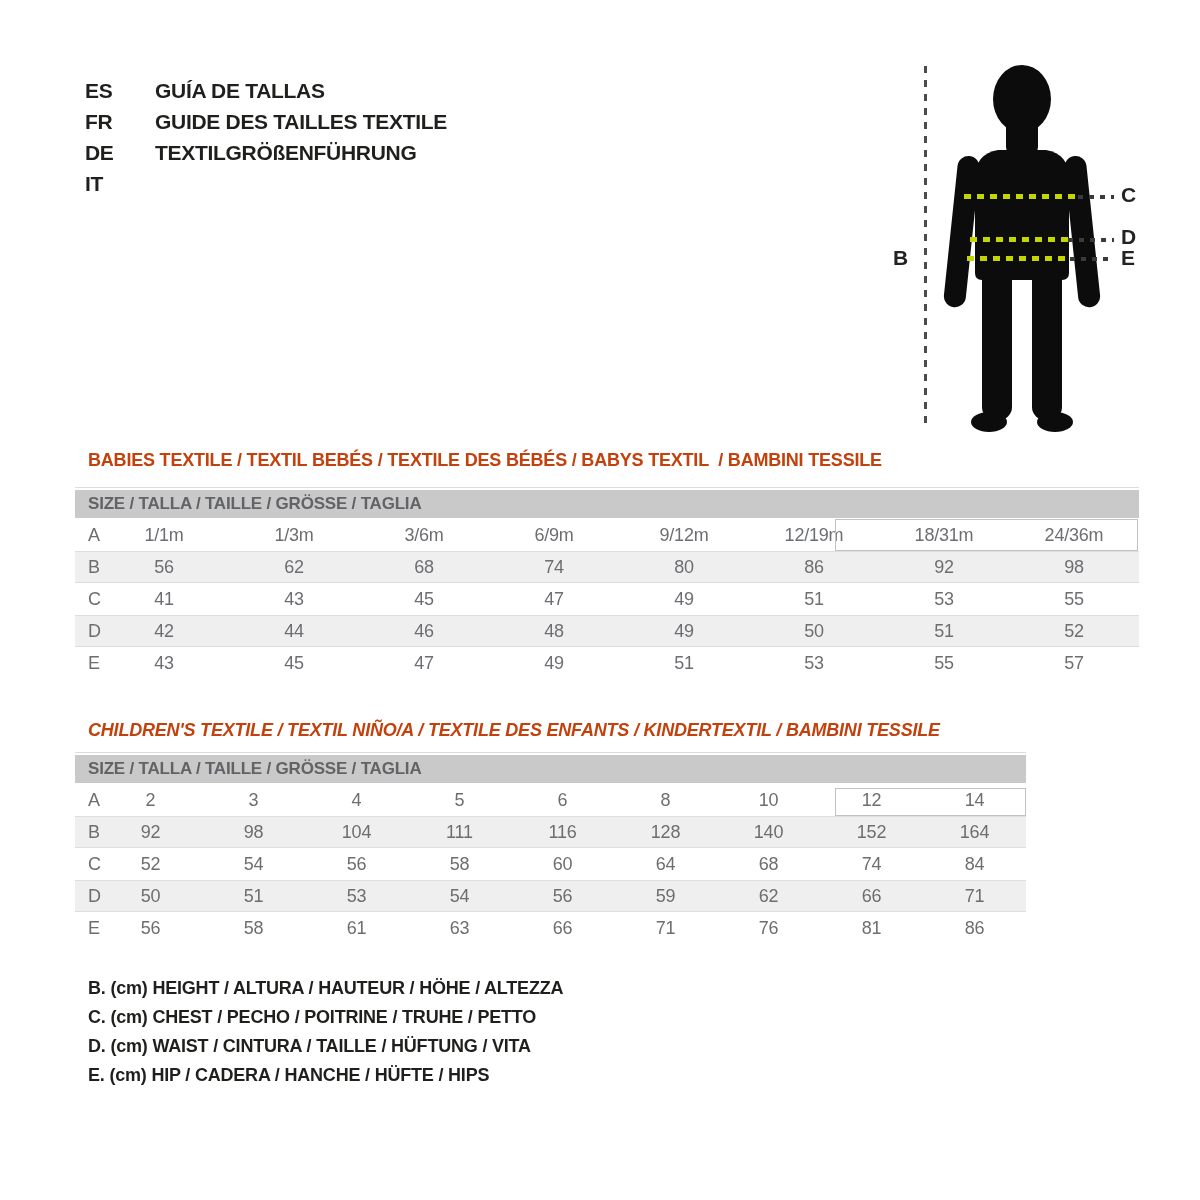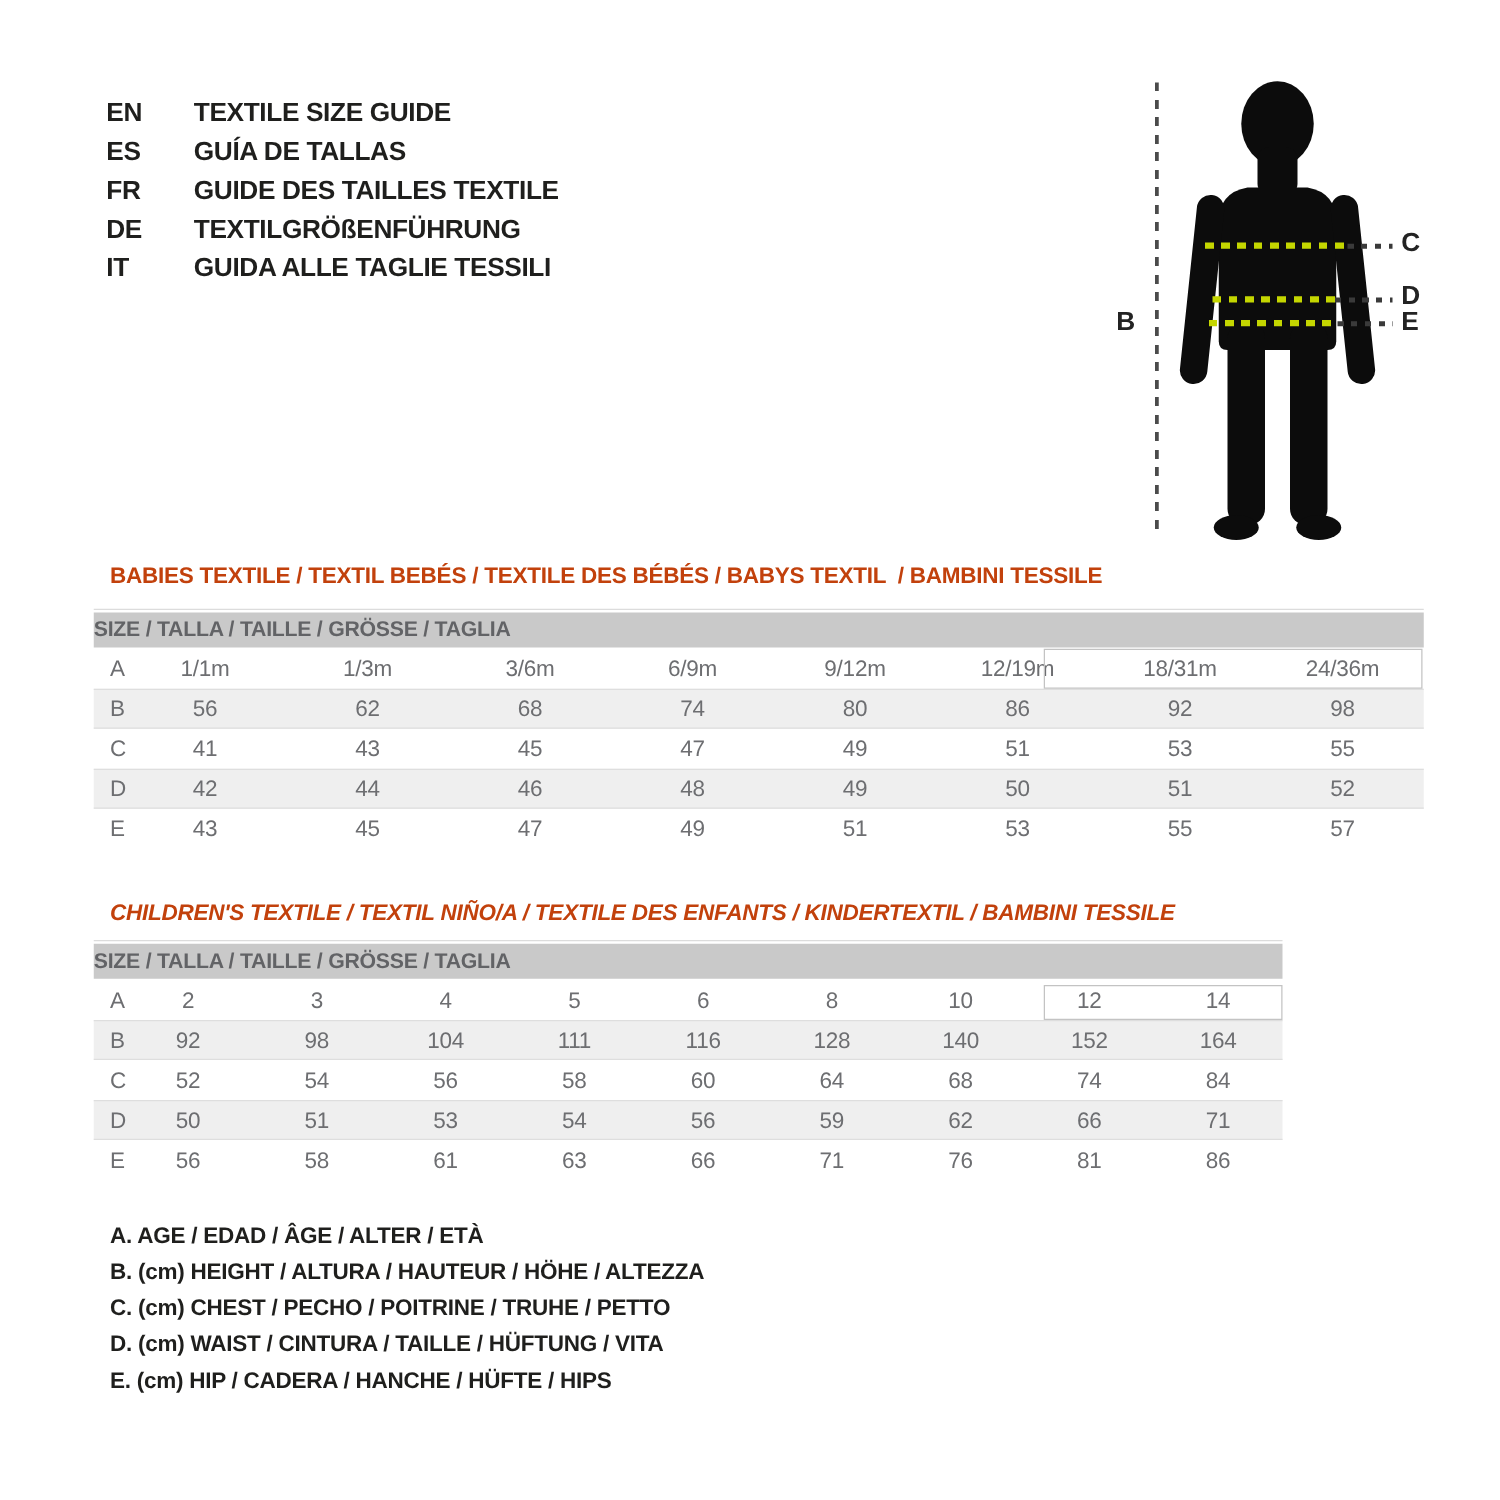--- a/index.html
+++ b/index.html
@@ -18,21 +18,21 @@
   .dash-v{position:absolute;width:3px;background:repeating-linear-gradient(to bottom,#4b4b4b 0 7px,transparent 7px 14px);}
   .dash-h-green{position:absolute;height:5px;background:repeating-linear-gradient(to right,#c4d600 0 7px,transparent 7px 13px);}
   .dash-h-black{position:absolute;height:4px;background:repeating-linear-gradient(to right,#3a3a3a 0 5px,transparent 5px 11px);}
   .measure-label{position:absolute;font-size:21px;font-weight:600;color:#232323;line-height:21px;}
   
   .section-title{position:absolute;font-size:18px;font-weight:700;letter-spacing:-0.2px;white-space:pre;color:#c2410c;}
   
   .size-table{position:absolute;}
   .thead{
     position:relative;height:28px;line-height:28px;background:#c9c9c9;color:#626366;
-    font-size:17px;font-weight:700;box-sizing:border-box;margin-bottom:1px;
+    font-size:17px;font-weight:700;padding-left:13px;box-sizing:border-box;margin-bottom:1px;
     letter-spacing:-0.2px;
   }
   .thead::before{content:"";position:absolute;left:0;right:0;top:-3px;height:1px;background:#dcdcdc;}
   .trow{
     display:grid;height:32px;align-items:center;box-sizing:border-box;
     font-size:18px;color:#6d6e71;text-align:center;letter-spacing:-0.2px;
   }
   .babies-grid{grid-template-columns:24px repeat(8,1fr);}
   .children-grid{grid-template-columns:24px repeat(9,1fr);}
   .trow.stripe{background:#efefef;border-top:1px solid #dedede;border-bottom:1px solid #dedede;}
@@ -43,38 +43,33 @@
   .legend{position:absolute;left:88px;top:974px;}
   .legend-line{height:29px;line-height:29px;font-size:18px;font-weight:700;letter-spacing:-0.2px;white-space:pre;color:#1f1f1d;}
 </style>
 </head>
 <body>
 
 <div class="canvas">
 
   <div class="lang-list">
     <div class="lang-row">
-      <span class="lang-code">EN</span>
-      <span class="lang-label">TEXTILE SIZE GUIDE</span>
-    </div>
-    <div class="lang-row">
       <span class="lang-code">ES</span>
       <span class="lang-label">GUÍA DE TALLAS</span>
     </div>
     <div class="lang-row">
       <span class="lang-code">FR</span>
       <span class="lang-label">GUIDE DES TAILLES TEXTILE</span>
     </div>
     <div class="lang-row">
       <span class="lang-code">DE</span>
       <span class="lang-label">TEXTILGRÖßENFÜHRUNG</span>
     </div>
     <div class="lang-row">
       <span class="lang-code">IT</span>
-      <span class="lang-label">GUIDA ALLE TAGLIE TESSILI</span>
     </div>
   </div>
 
   <div class="figure">
     <svg class="silhouette" width="200" height="380" viewBox="0 0 200 380" aria-hidden="true">
       <g fill="#0c0c0c">
         <ellipse cx="92" cy="41" rx="29" ry="34"></ellipse>
         <rect x="76" y="60" width="32" height="38" rx="9"></rect>
         <path d="M 45 215 L 45 120 Q 45 96 68 92 L 116 92 Q 139 96 139 120 L 139 215 Q 139 222 132 222 L 52 222 Q 45 222 45 215 Z"></path>
         <rect x="28" y="98" width="22" height="152" rx="11" transform="rotate(6 39 104)"></rect>
@@ -229,20 +224,19 @@
       <div class="cell">71</div>
       <div class="cell">76</div>
       <div class="cell">81</div>
       <div class="cell">86</div>
     </div>
 
     <div class="highlight-box" style="left:760px;top:33px;width:191px;height:28px;"></div>
   </div>
 
   <div class="legend">
-    <div class="legend-line">A. AGE / EDAD / ÂGE / ALTER / ETÀ</div>
     <div class="legend-line">B. (cm) HEIGHT / ALTURA / HAUTEUR / HÖHE / ALTEZZA</div>
     <div class="legend-line">C. (cm) CHEST / PECHO / POITRINE / TRUHE / PETTO</div>
     <div class="legend-line">D. (cm) WAIST / CINTURA / TAILLE / HÜFTUNG / VITA</div>
     <div class="legend-line">E. (cm) HIP / CADERA / HANCHE / HÜFTE / HIPS</div>
   </div>
 
 </div>
 
 </body></html>

